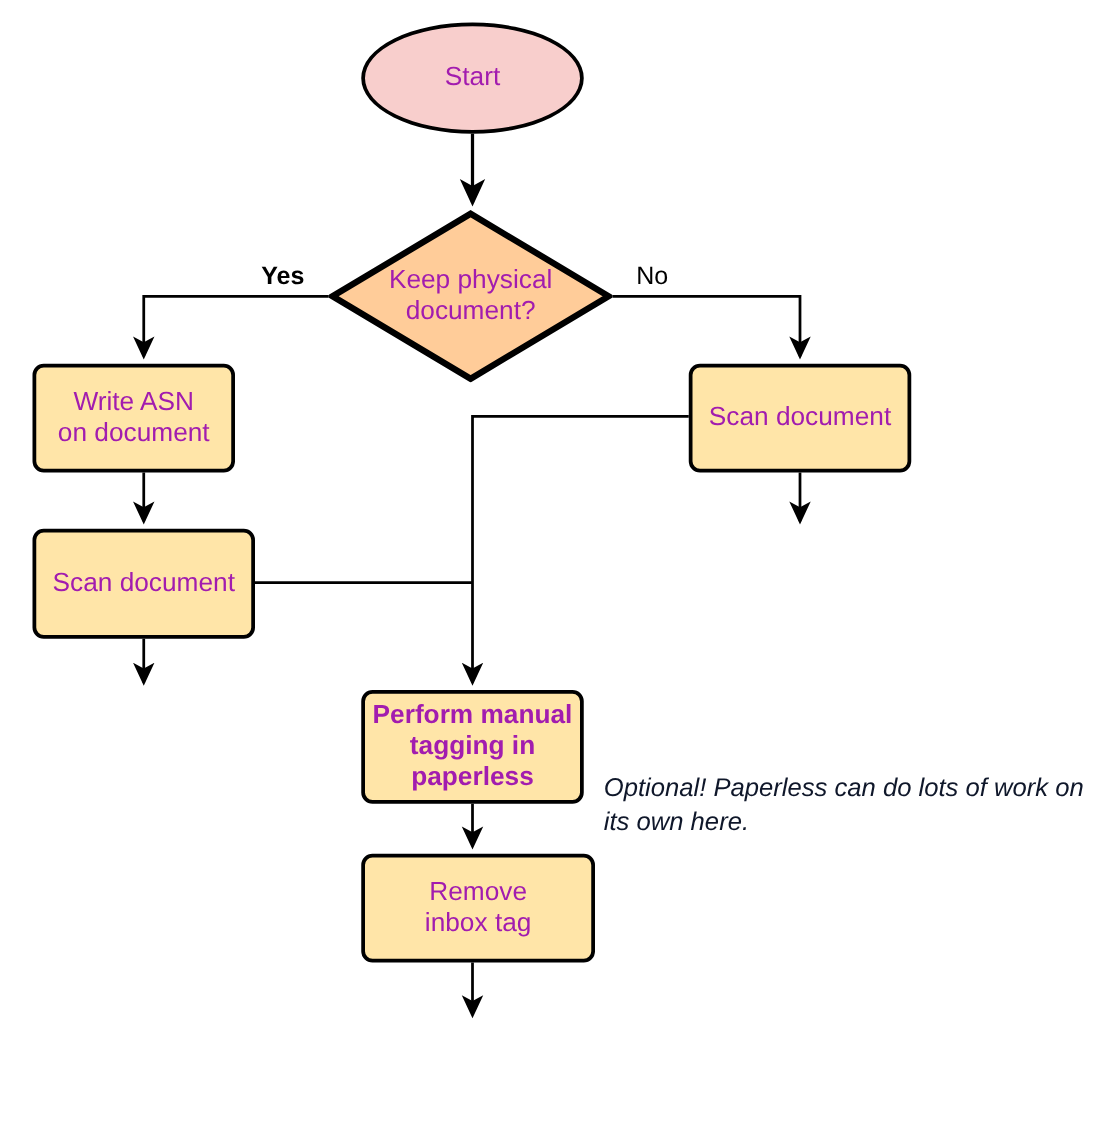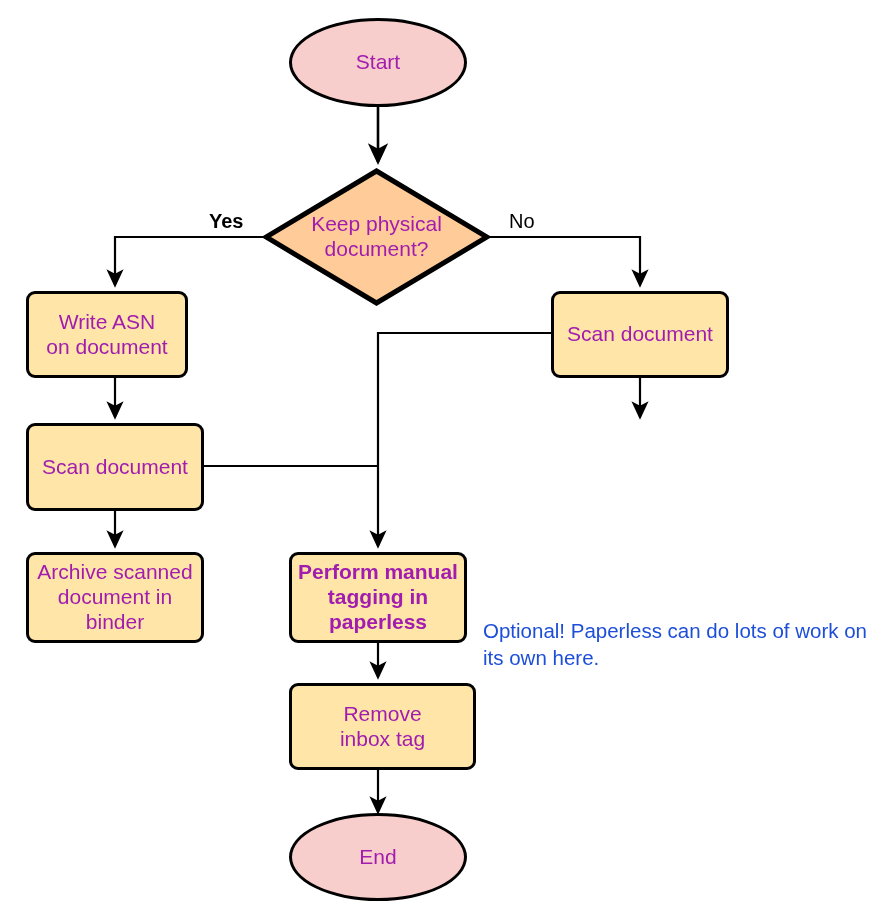--- a/index.html
+++ b/index.html
@@ -73,21 +73,22 @@
   .edge-label {
     position: absolute;
     font-size: 20px;
     color: #000000;
     white-space: nowrap;
     z-index: 4;
   }
   .annotation {
     position: absolute;
     font-size: 20.5px;
-    color: #1d4ed8;
+    font-style: italic;
+    color: #0f172a;
     line-height: 1.32;
     z-index: 4;
     white-space: pre-line;
   }
 </style>
 </head>
 <body>
 
 <div id="flowchart-canvas">
 
@@ -140,44 +141,36 @@
 
   <div class="node node-process" style="left:26px; top:291px; width:162px; height:87px;">
     <span class="node-label">Write ASN
 on document</span>
   </div>
 
   <div class="node node-process" style="left:26px; top:423px; width:178px; height:88px;">
     <span class="node-label">Scan document</span>
   </div>
 
-  <div class="node node-process" style="left:26px; top:552px; width:178px; height:91px;">
-    <span class="node-label">Archive scanned
-document in
-binder</span>
-  </div>
 
   <div class="node node-process" style="left:551px; top:291px; width:178px; height:87px;">
     <span class="node-label">Scan document</span>
   </div>
 
 
   <div class="node node-process" style="left:289px; top:552px; width:178px; height:91px;font-weight:bold;">
     <span class="node-label">Perform manual
 tagging in
 paperless</span>
   </div>
 
   <div class="node node-process" style="left:289px; top:683px; width:187px; height:87px;">
     <span class="node-label">Remove
 inbox tag</span>
   </div>
 
-  <div class="node node-terminator" style="left:289px; top:813px; width:178px; height:88px;">
-    <span class="node-label">End</span>
-  </div>
 
   <div class="annotation" style="left:483px; top:590px; width:400px;">
     <span>Optional! Paperless can do lots of work on
 its own here.</span>
   </div>
 
 </div>
 
 </body></html>

